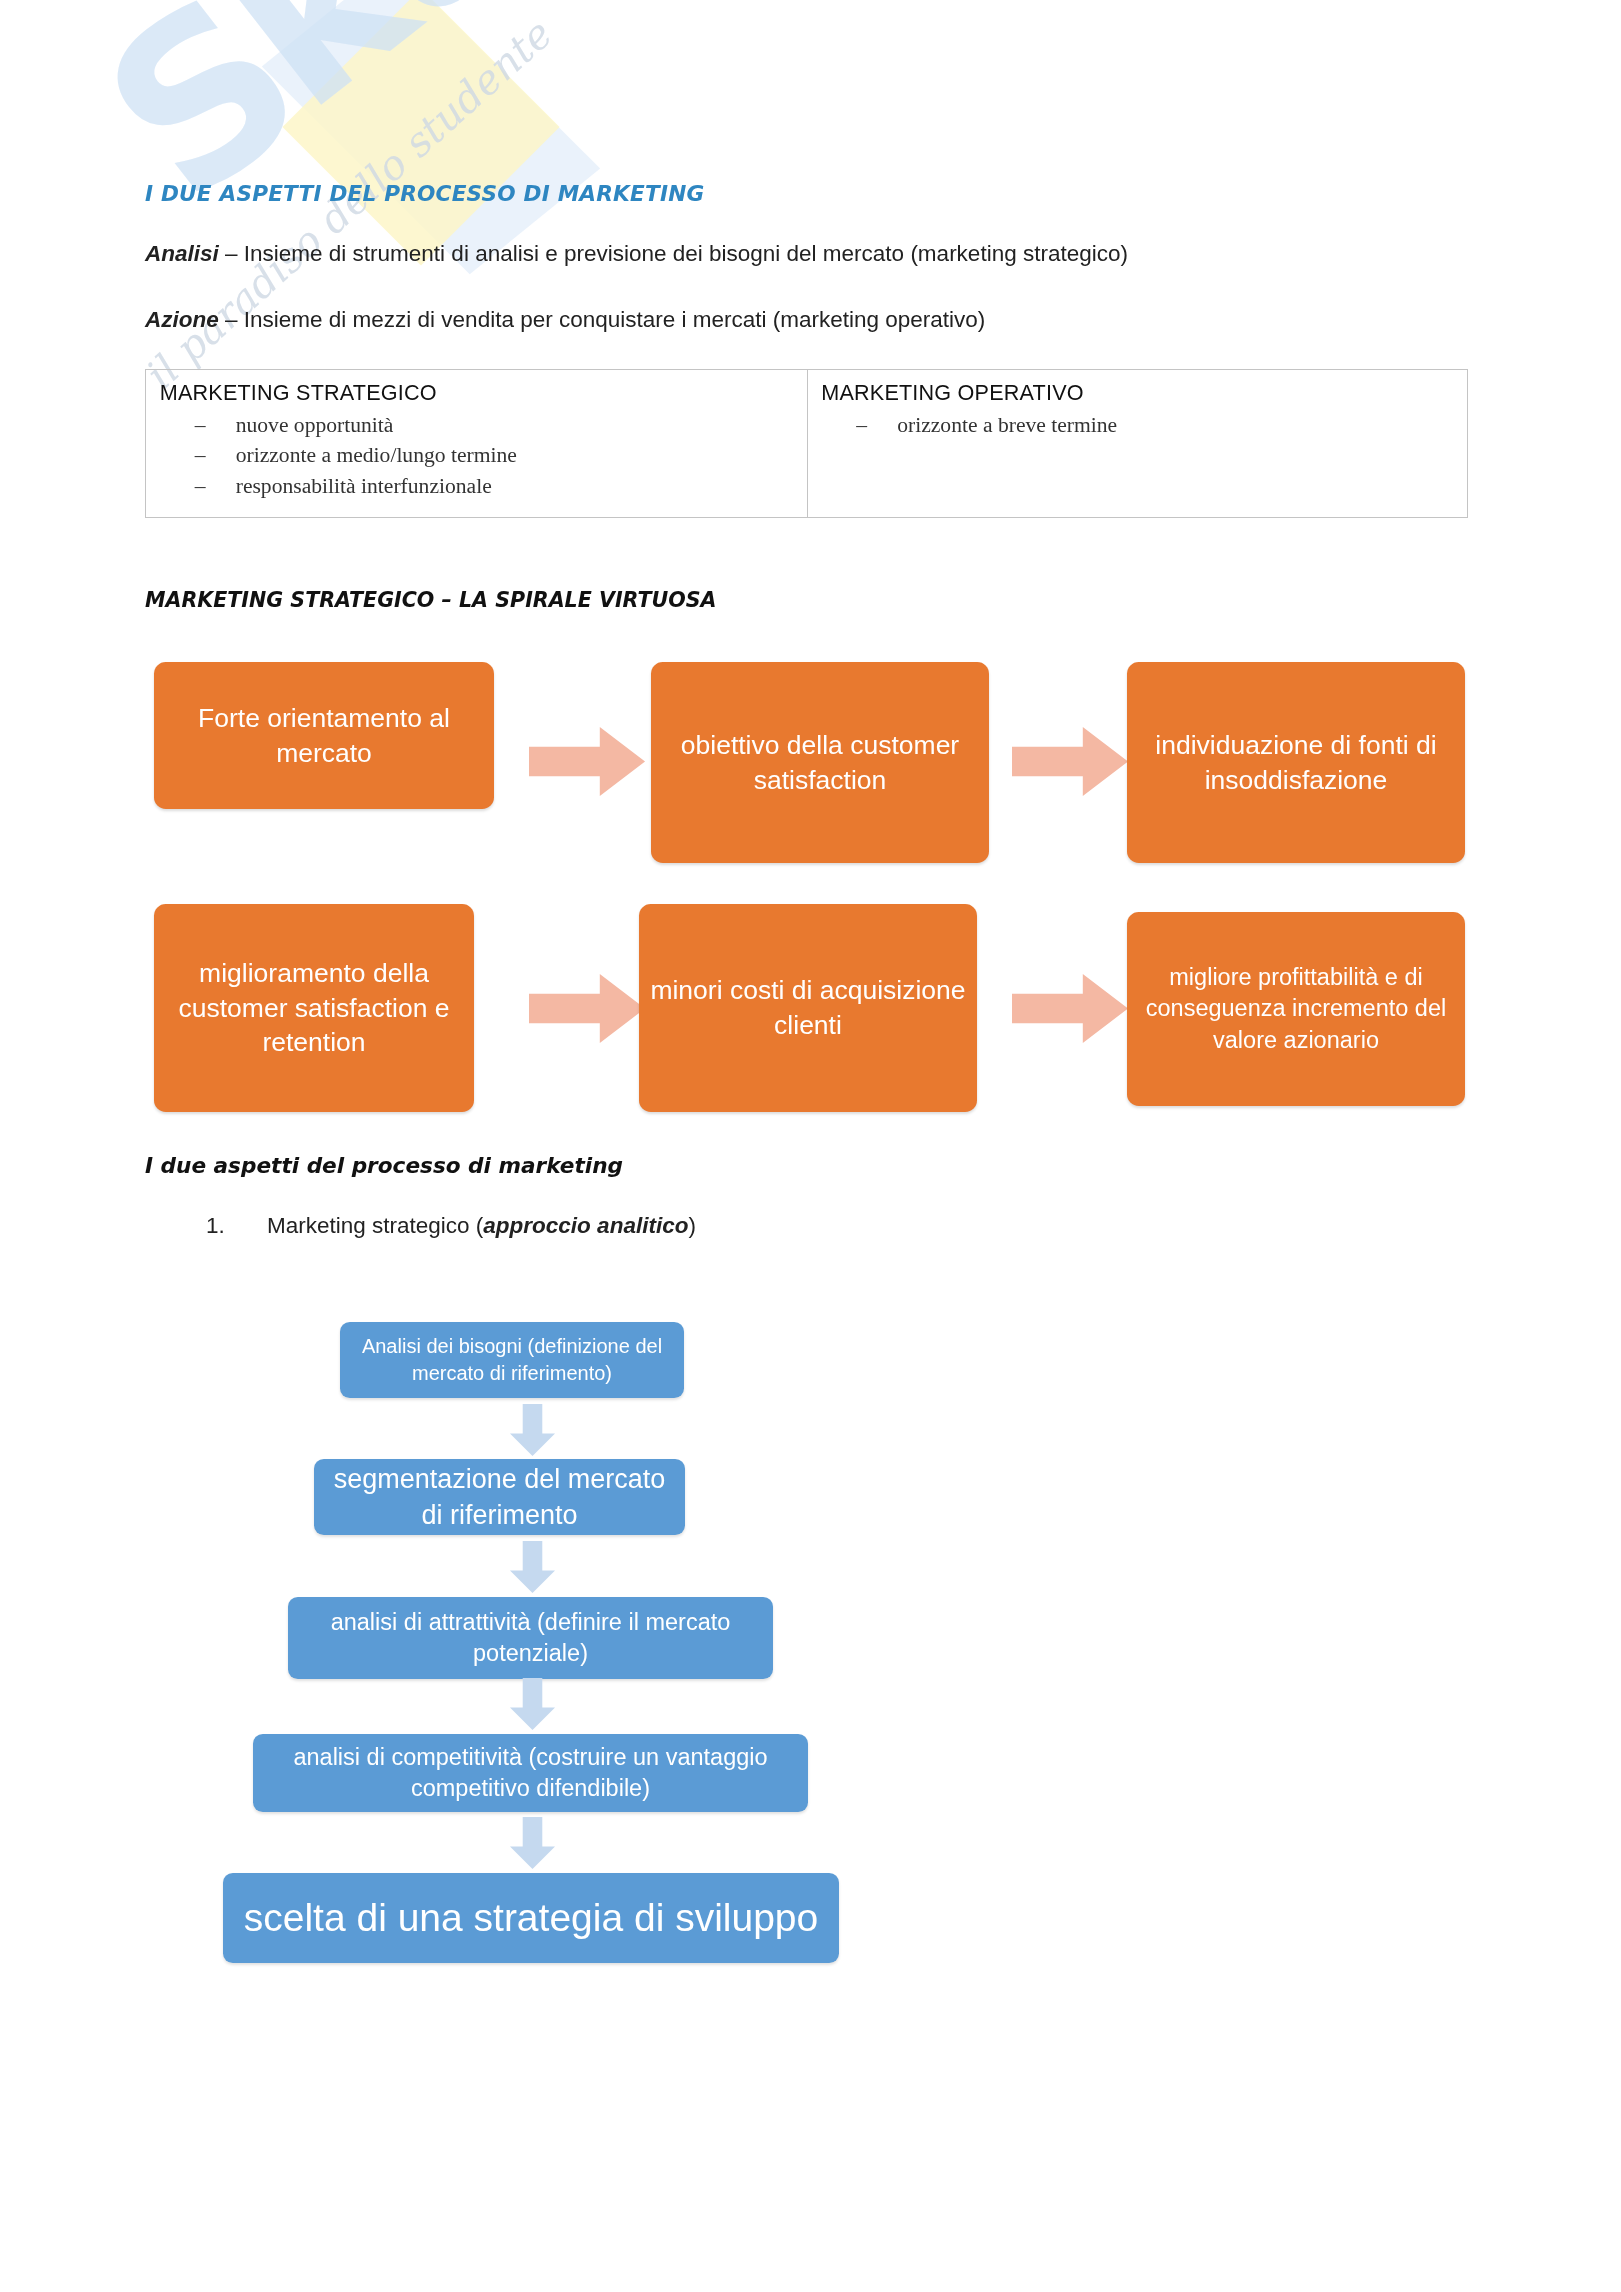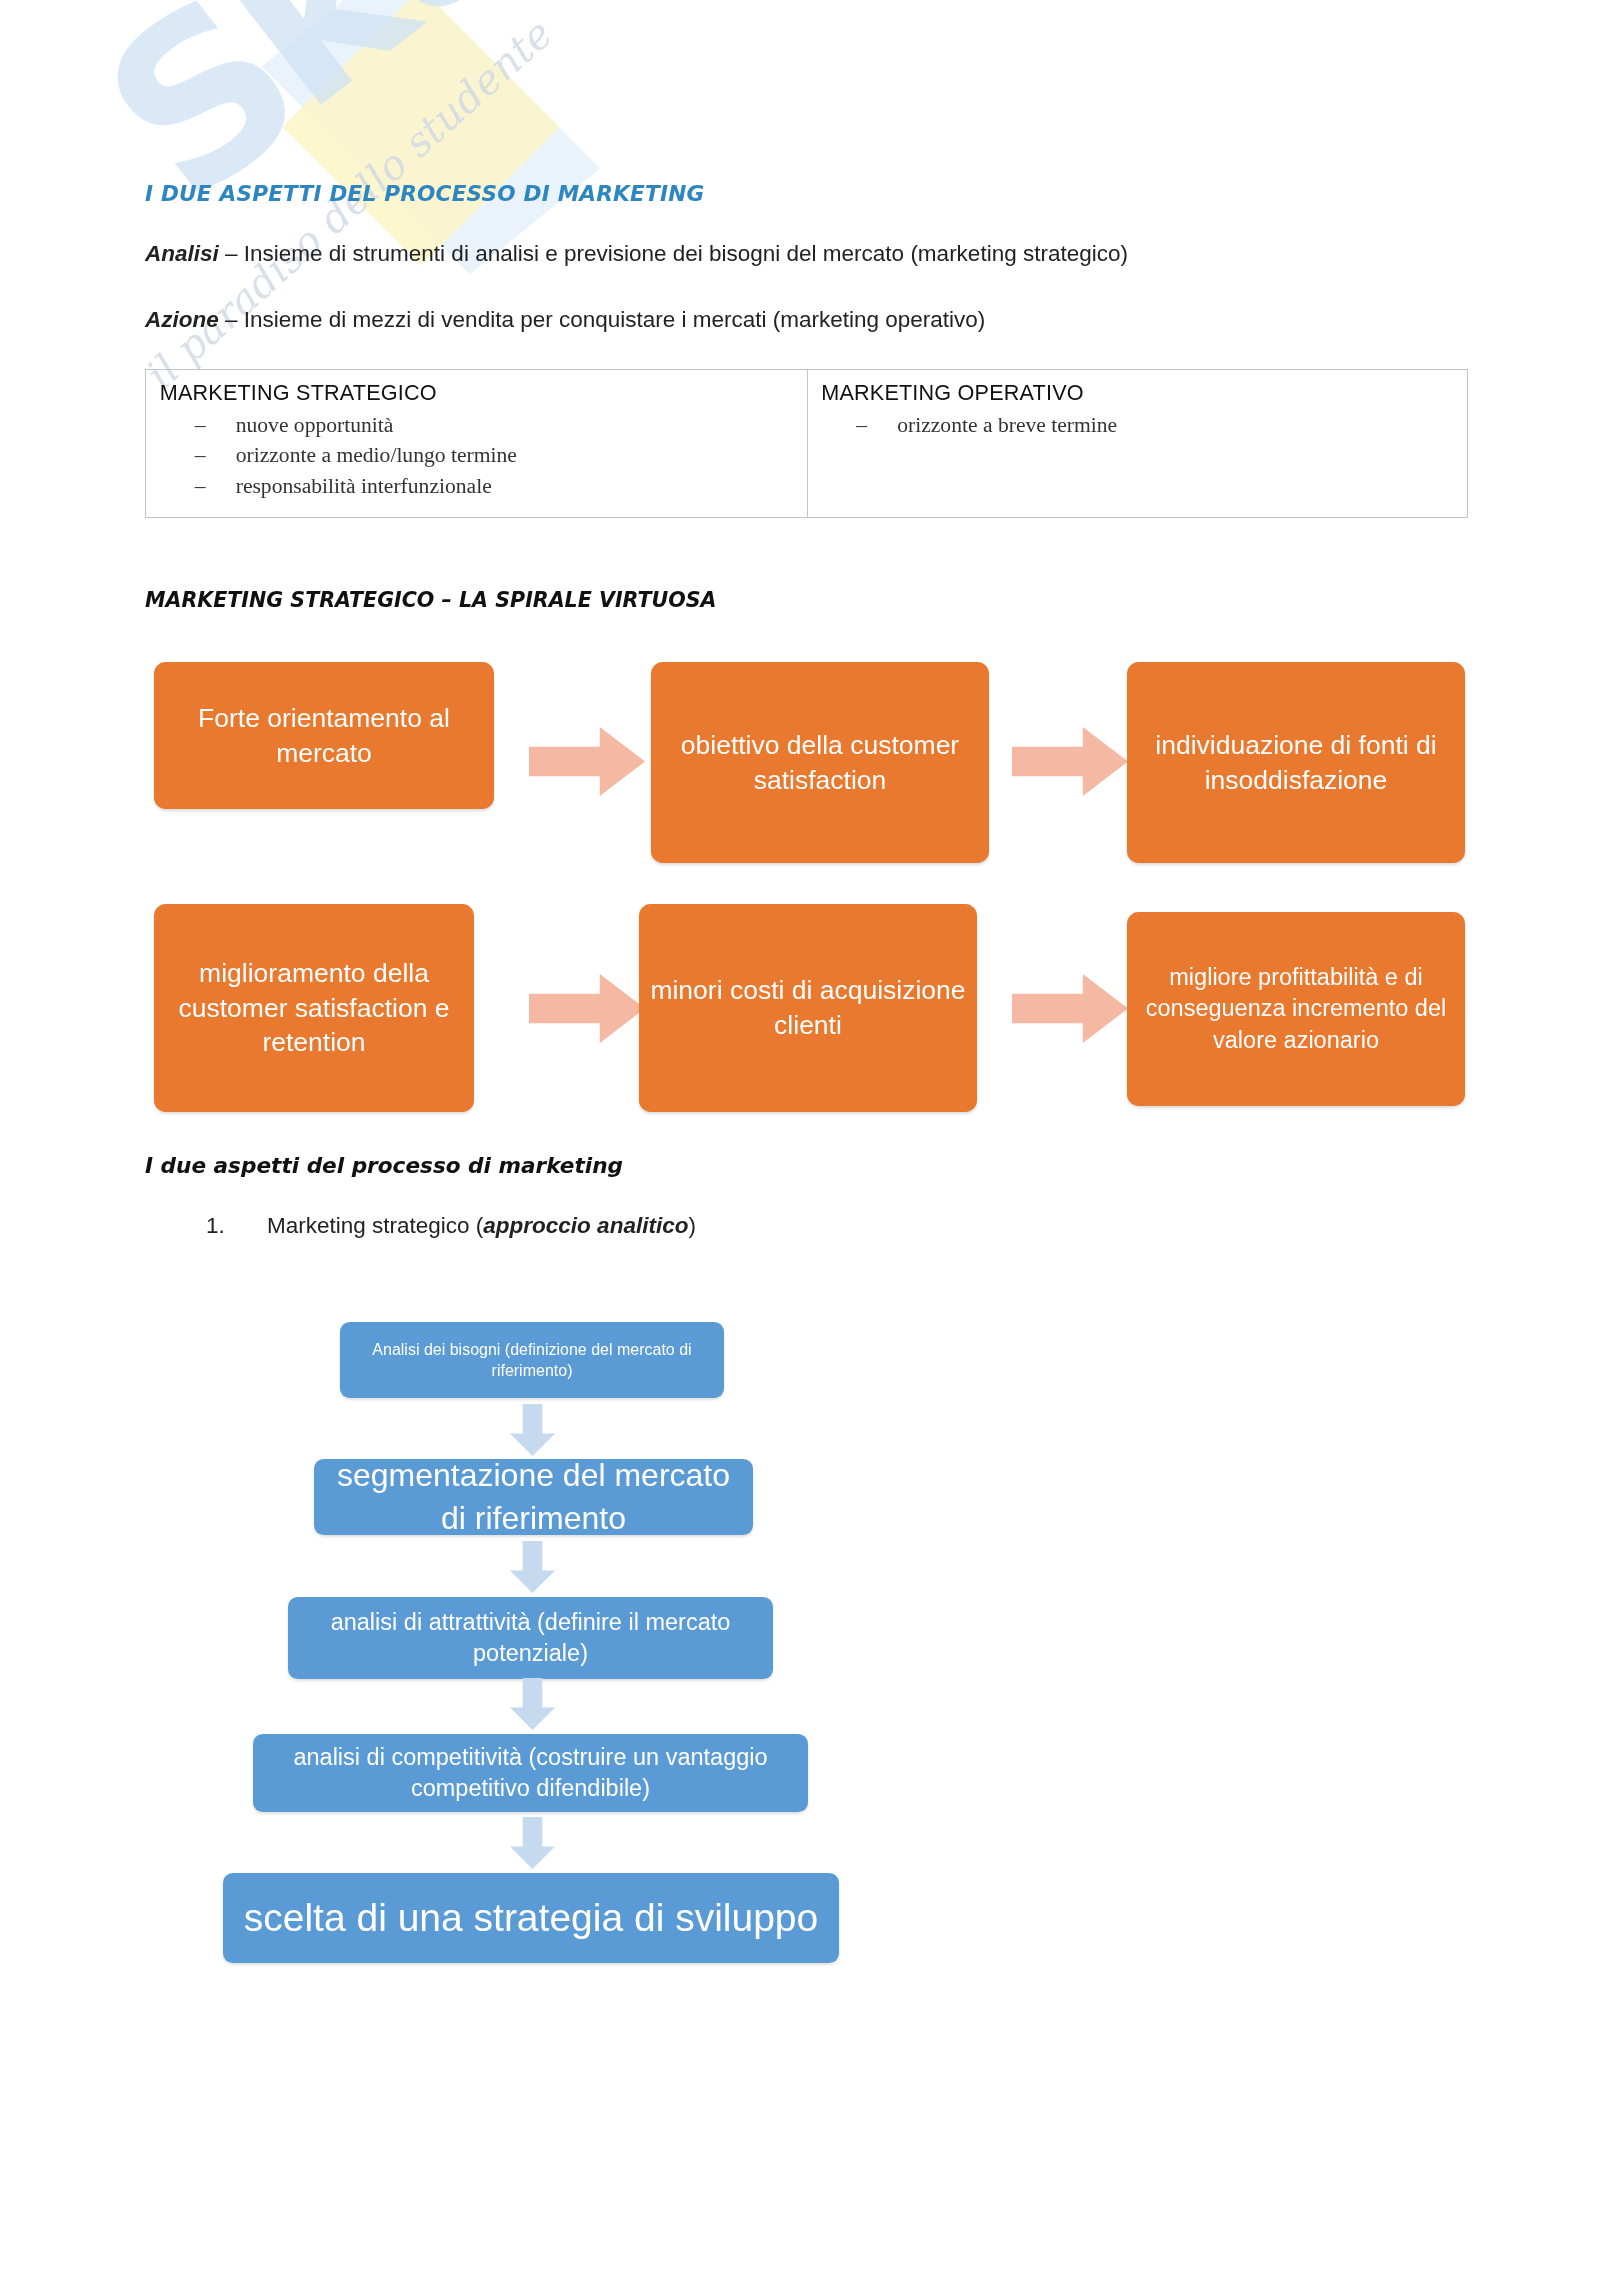--- a/index.html
+++ b/index.html
@@ -282,27 +282,27 @@
   </div>
 
   <div class="heading-black" id="heading-duespetti">I due aspetti del processo di marketing</div>
 
   <div class="num-item">
     <span class="num">1.</span><span>Marketing strategico (</span><span class="emph">approccio analitico</span><span>)</span>
   </div>
 
   <div id="flow">
 
-    <div class="bbox" style="left:340px; top:1322px; width:384px; height:76px; font-size:16px;">Analisi dei bisogni (definizione del mercato di riferimento)</div>
+    <div class="bbox" style="left:340px; top:1322px; width:344px; height:76px; font-size:20px;">Analisi dei bisogni (definizione del mercato di riferimento)</div>
 
     <svg class="barrow" style="left:509px; top:1404px;" width="47" height="53" viewBox="0 0 48 54">
       <polygon points="14,0 34,0 34,30 47,30 24,53 1,30 14,30" fill="#C5D9EF"></polygon>
     </svg>
 
-    <div class="bbox" style="left:314px; top:1459px; width:439px; height:76px; font-size:32px;">segmentazione del mercato di riferimento</div>
+    <div class="bbox" style="left:314px; top:1459px; width:371px; height:76px; font-size:27px;">segmentazione del mercato di riferimento</div>
 
     <svg class="barrow" style="left:509px; top:1541px;" width="47" height="53" viewBox="0 0 48 54">
       <polygon points="14,0 34,0 34,30 47,30 24,53 1,30 14,30" fill="#C5D9EF"></polygon>
     </svg>
 
     <div class="bbox" style="left:288px; top:1597px; width:485px; height:82px; font-size:23.5px;">analisi di attrattività (definire il mercato potenziale)</div>
 
     <svg class="barrow" style="left:509px; top:1678px;" width="47" height="53" viewBox="0 0 48 54">
       <polygon points="14,0 34,0 34,30 47,30 24,53 1,30 14,30" fill="#C5D9EF"></polygon>
     </svg>

